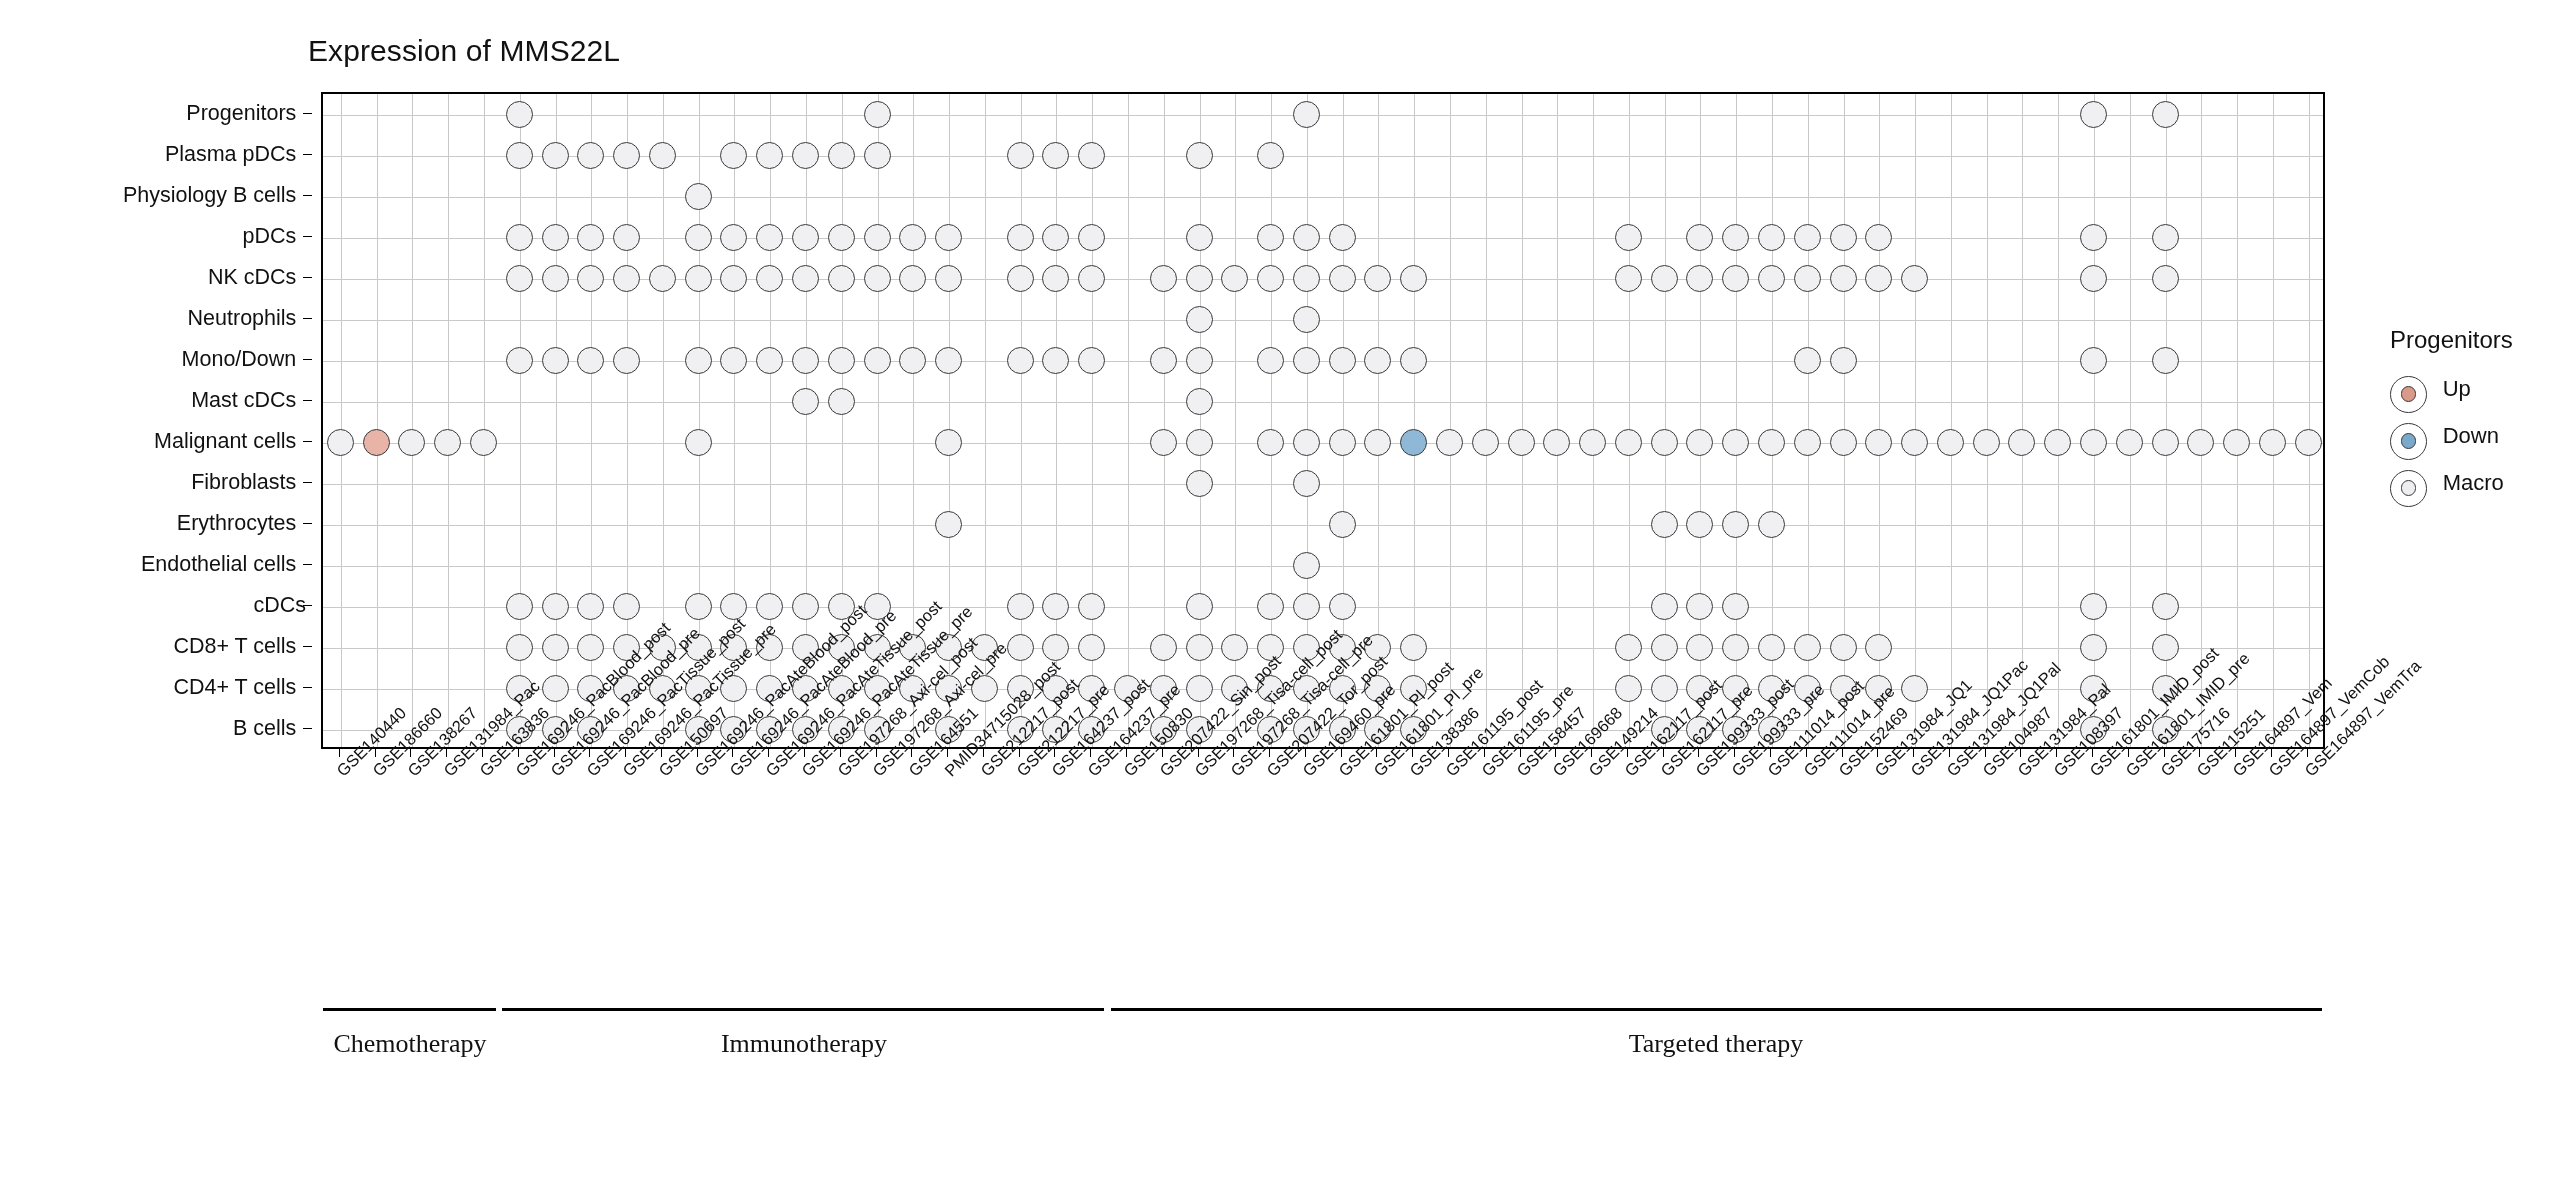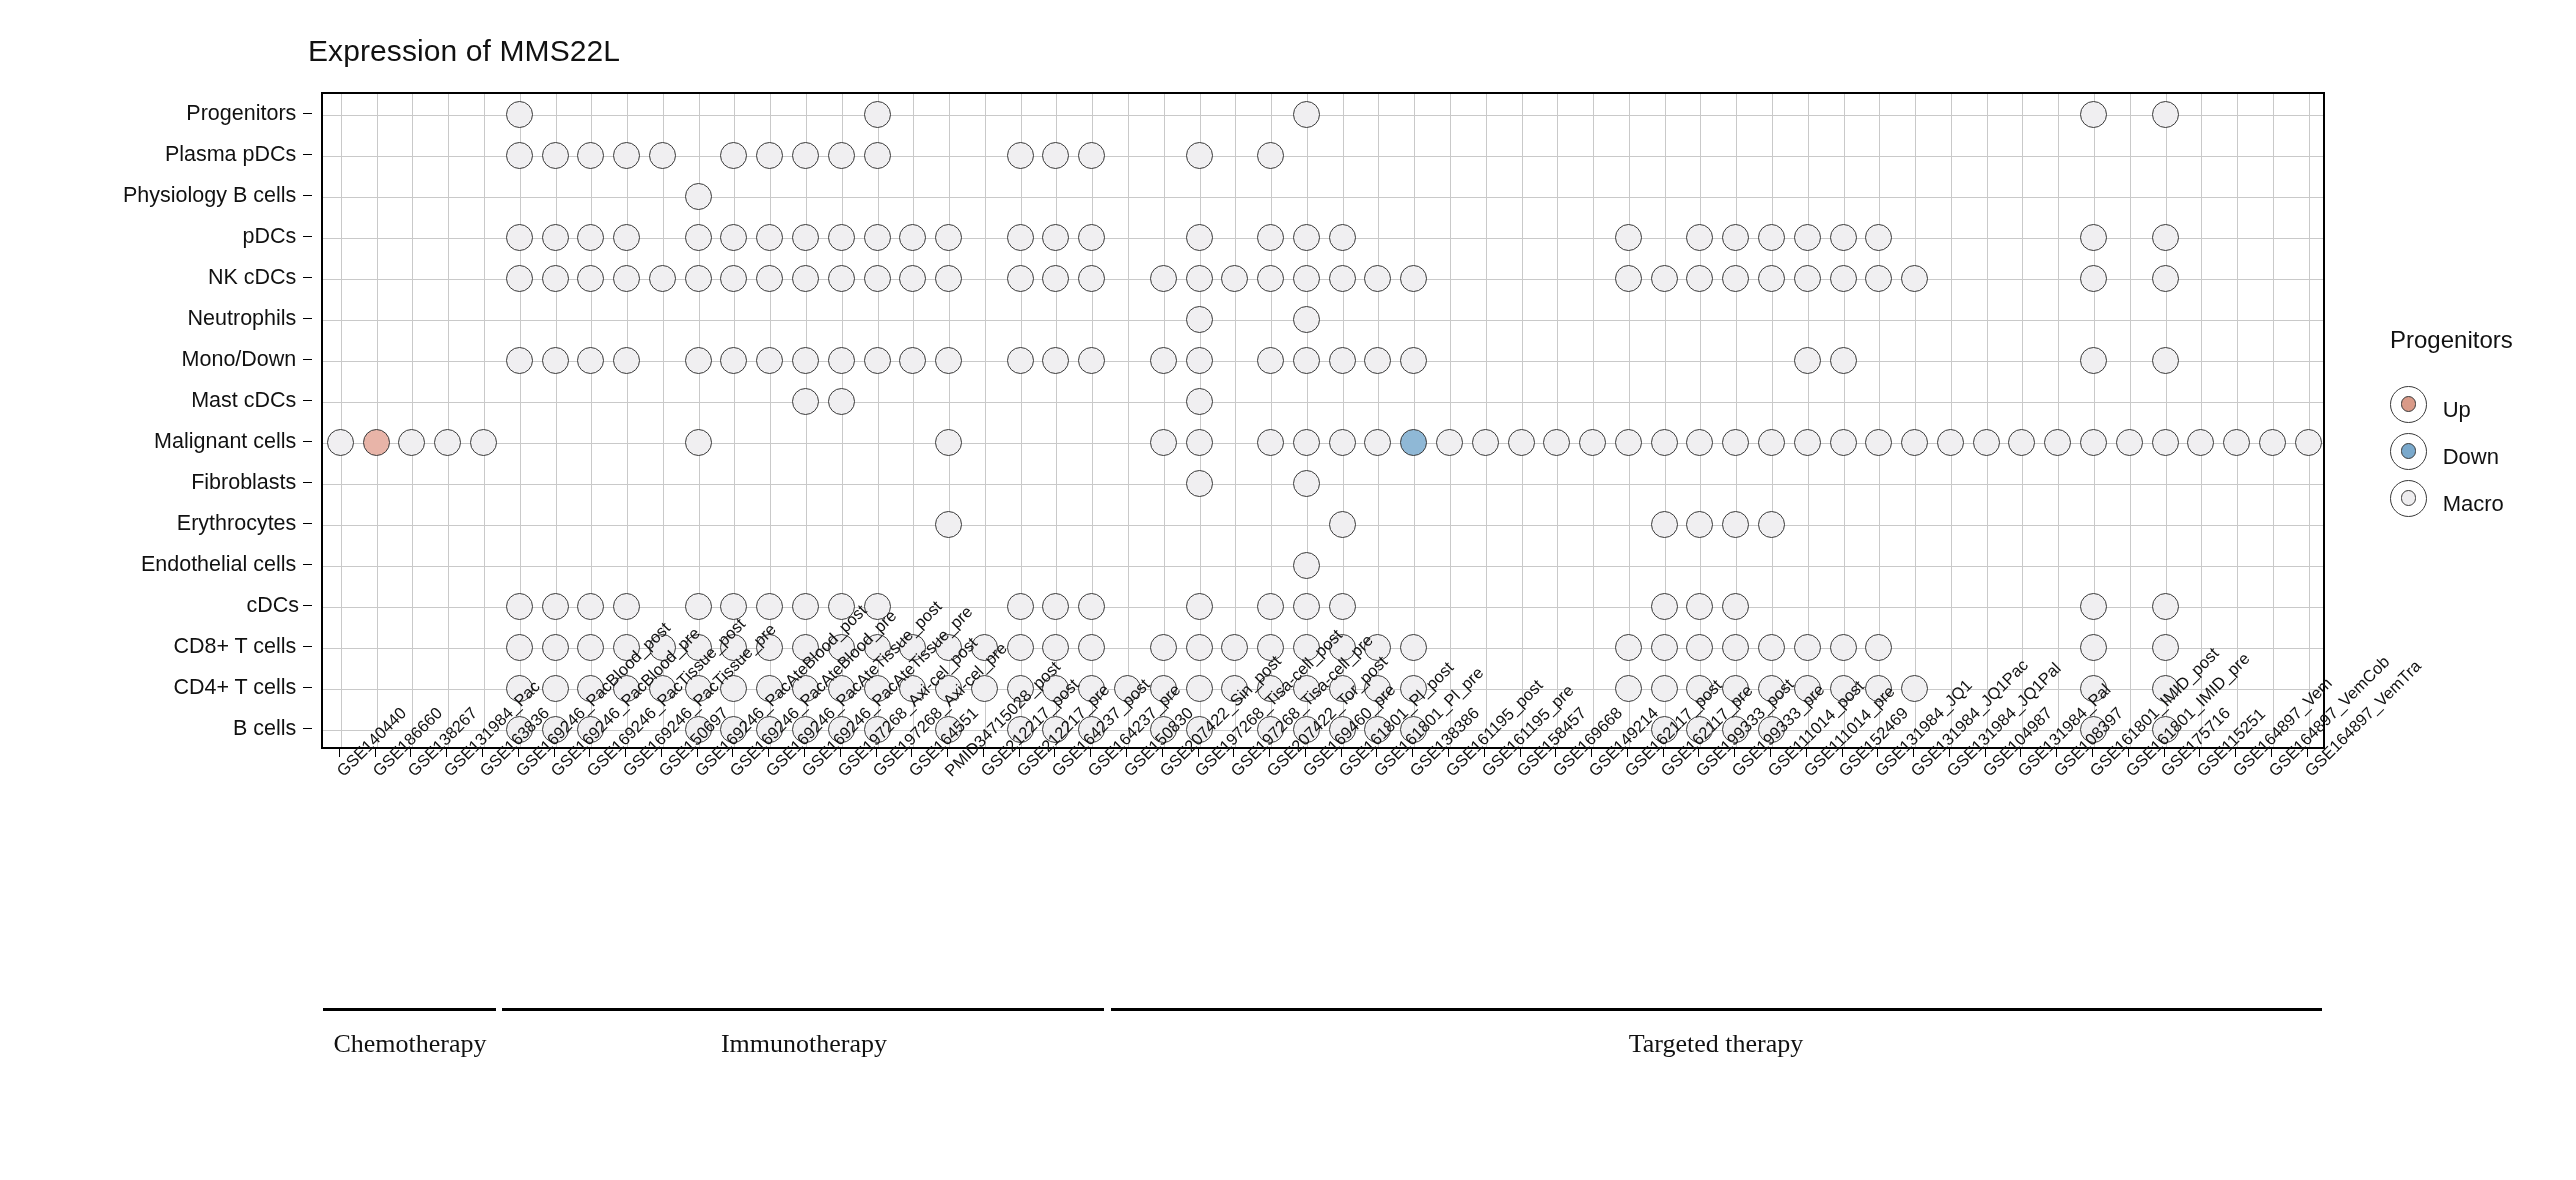--- a/index.html
+++ b/index.html
@@ -62,21 +62,21 @@
   .grp-label{
     position:absolute;font-size:26px;color:#111;
     font-family:"Liberation Serif",serif;
     text-align:center;transform:translateX(-50%);
     white-space:nowrap;
   }
 
   
   #legend{position:absolute;left:2390px;top:326px;width:179px;}
   #legend-title{font-size:24px;color:#111;margin-bottom:21.5px;white-space:nowrap;}
-  .leg-row{display:flex;align-items:flex-end;height:47px;}
+  .leg-row{display:flex;align-items:flex-start;height:47px;}
   .leg-swatch{
     width:37px;height:37px;border-radius:50%;
     box-sizing:border-box;border:1.1px solid #3a3a3a;
     display:flex;align-items:center;justify-content:center;
     margin-right:15.7px;flex:0 0 auto;background:#fff;
   }
   .leg-dot{width:15.7px;height:15.7px;border-radius:50%;box-sizing:border-box;border:1px solid #3a3a3a;}
   .leg-dot.up{background:#d99a88;}
   .leg-dot.down{background:#7aa9cc;}
   .leg-dot.none{background:#eeedef;}
@@ -107,21 +107,21 @@
       <div class="ylab" style="top: 308px; right: 15.7px;">Mast cDCs</div>
       <div class="ytick" style="top: 308px; right: 0px;"></div>
       <div class="ylab" style="top: 349px; right: 15.7px;">Malignant cells</div>
       <div class="ytick" style="top: 349px; right: 0px;"></div>
       <div class="ylab" style="top: 390px; right: 15.7px;">Fibroblasts</div>
       <div class="ytick" style="top: 390px; right: 0px;"></div>
       <div class="ylab" style="top: 431px; right: 15.7px;">Erythrocytes</div>
       <div class="ytick" style="top: 431px; right: 0px;"></div>
       <div class="ylab" style="top: 472px; right: 15.7px;">Endothelial cells</div>
       <div class="ytick" style="top: 472px; right: 0px;"></div>
-      <div class="ylab" style="top: 513px; right: 13px;">cDCs</div>
+      <div class="ylab" style="top: 513px; right: 6px;">cDCs</div>
       <div class="ytick" style="top: 513px; right: 0px;"></div>
       <div class="ylab" style="top: 554px; right: 15.7px;">CD8+ T cells</div>
       <div class="ytick" style="top: 554px; right: 0px;"></div>
       <div class="ylab" style="top: 595px; right: 15.7px;">CD4+ T cells</div>
       <div class="ytick" style="top: 595px; right: 0px;"></div>
       <div class="ylab" style="top: 636px; right: 15.7px;">B cells</div>
       <div class="ytick" style="top: 636px; right: 0px;"></div>
     </div>
 
   <div id="panel">

